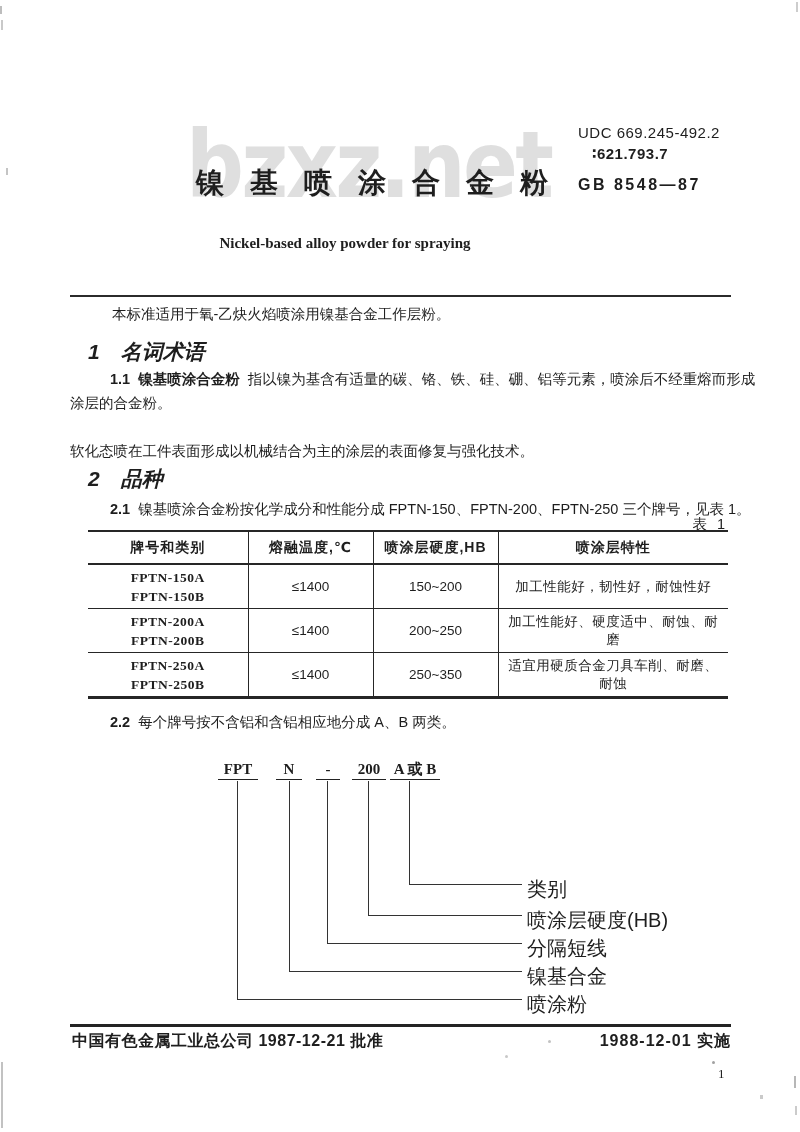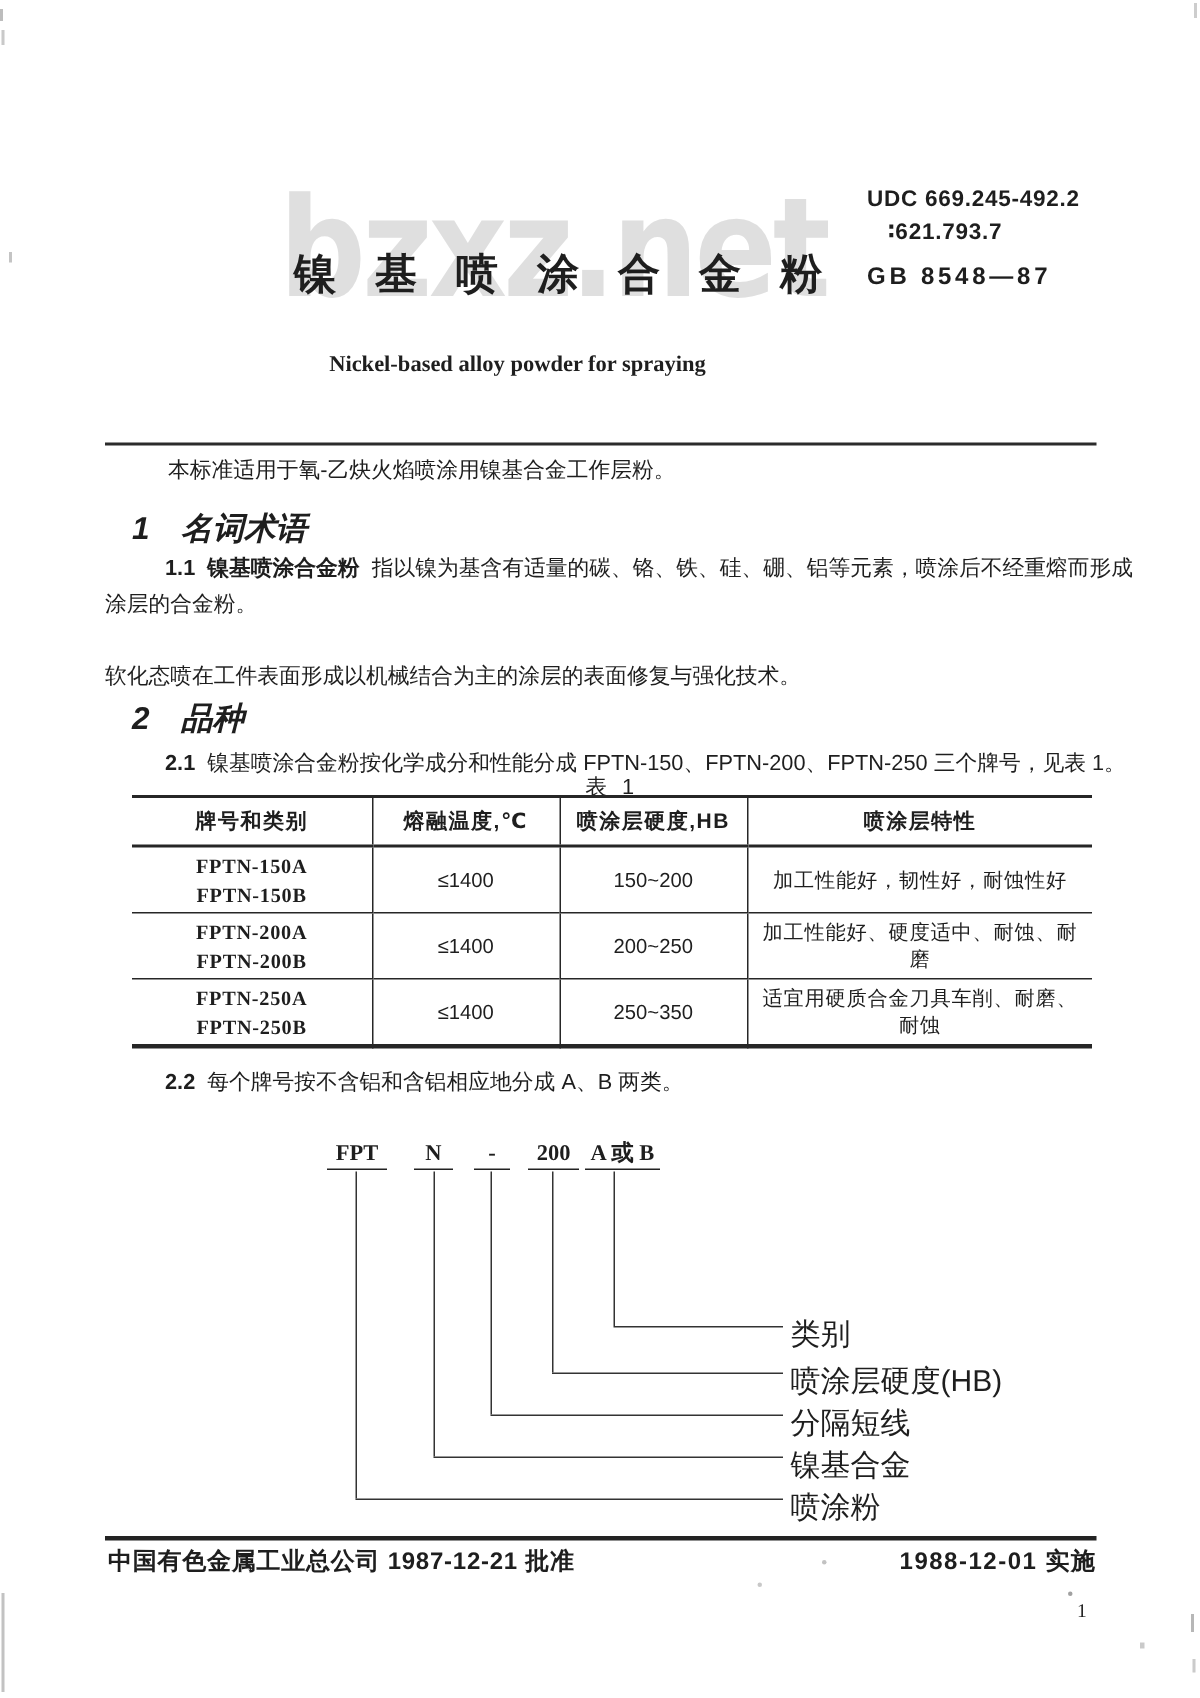--- a/index.html
+++ b/index.html
@@ -17,38 +17,38 @@
     font-family:"DejaVu Sans","Liberation Sans",sans-serif;
     font-weight:700; font-size:92px; letter-spacing:-3px;
     color:#b4b4b4; opacity:.42;
     transform:scaleX(.88); transform-origin:left top;
     white-space:nowrap; z-index:1;
   }
   .z2 { z-index:2; }
 
   
   .nat-std { left:212px; top:116px; font-size:20px; font-weight:700; letter-spacing:5.5px; white-space:nowrap; }
-  .udc1 { left:578px; top:124px; font-size:15px; font-weight:700; letter-spacing:.5px; white-space:nowrap; }
+  .udc1 { left:578px; top:124px; font-size:15px; font-weight:400; letter-spacing:.5px; white-space:nowrap; }
   .udc2 { left:592px; top:145px; font-size:15px; font-weight:700; letter-spacing:.5px; white-space:nowrap; }
   .title-cn { left:196px; top:164px; font-size:28px; font-weight:700; letter-spacing:26px; white-space:nowrap; }
   .gb-code { left:578px; top:176px; font-size:16px; font-weight:700; letter-spacing:2.5px; white-space:nowrap; }
   .title-en { left:160px; width:370px; text-align:center; font-family:"Liberation Serif","DejaVu Serif",serif; font-weight:700; font-size:15px; white-space:nowrap; }
   .en1 { top:212px; }
   .en2 { top:235px; }
   .rule-top { left:70px; top:295px; width:661px; height:2px; background:#2b2b2b; }
   .rule-bottom { left:70px; top:1024px; width:661px; height:3px; background:#232323; }
 
   
   .body-line { font-size:14.5px; white-space:nowrap; line-height:20px; }
   .sec-head { font-size:21px; font-weight:700; white-space:nowrap;font-style:italic; }
   .num { font-weight:700; }
   .term { font-weight:700; }
 
   
-  .tbl-caption { left:88px; top:515px; width:640px; text-align:center; font-size:14.5px; letter-spacing:3px; }
+  .tbl-caption { left:88px; top:515px; width:640px; text-align:right; font-size:14.5px; letter-spacing:3px; }
   table.t1 {
     position:absolute; left:88px; top:530px; width:640px;
     border-collapse:collapse; table-layout:fixed;
     border-top:2px solid #262626; border-bottom:3px solid #262626;
   }
   .t1 th, .t1 td { text-align:center; vertical-align:middle; padding:0 4px; }
   .t1 thead th { height:31px; font-size:14px; font-weight:600; border-bottom:2px solid #262626; letter-spacing:1px; }
   .t1 tbody td { height:43px; font-size:13.5px; }
   .t1 th + th, .t1 td + td { border-left:1px solid #262626; }
   .t1 tbody tr + tr td { border-top:1px solid #262626; }

